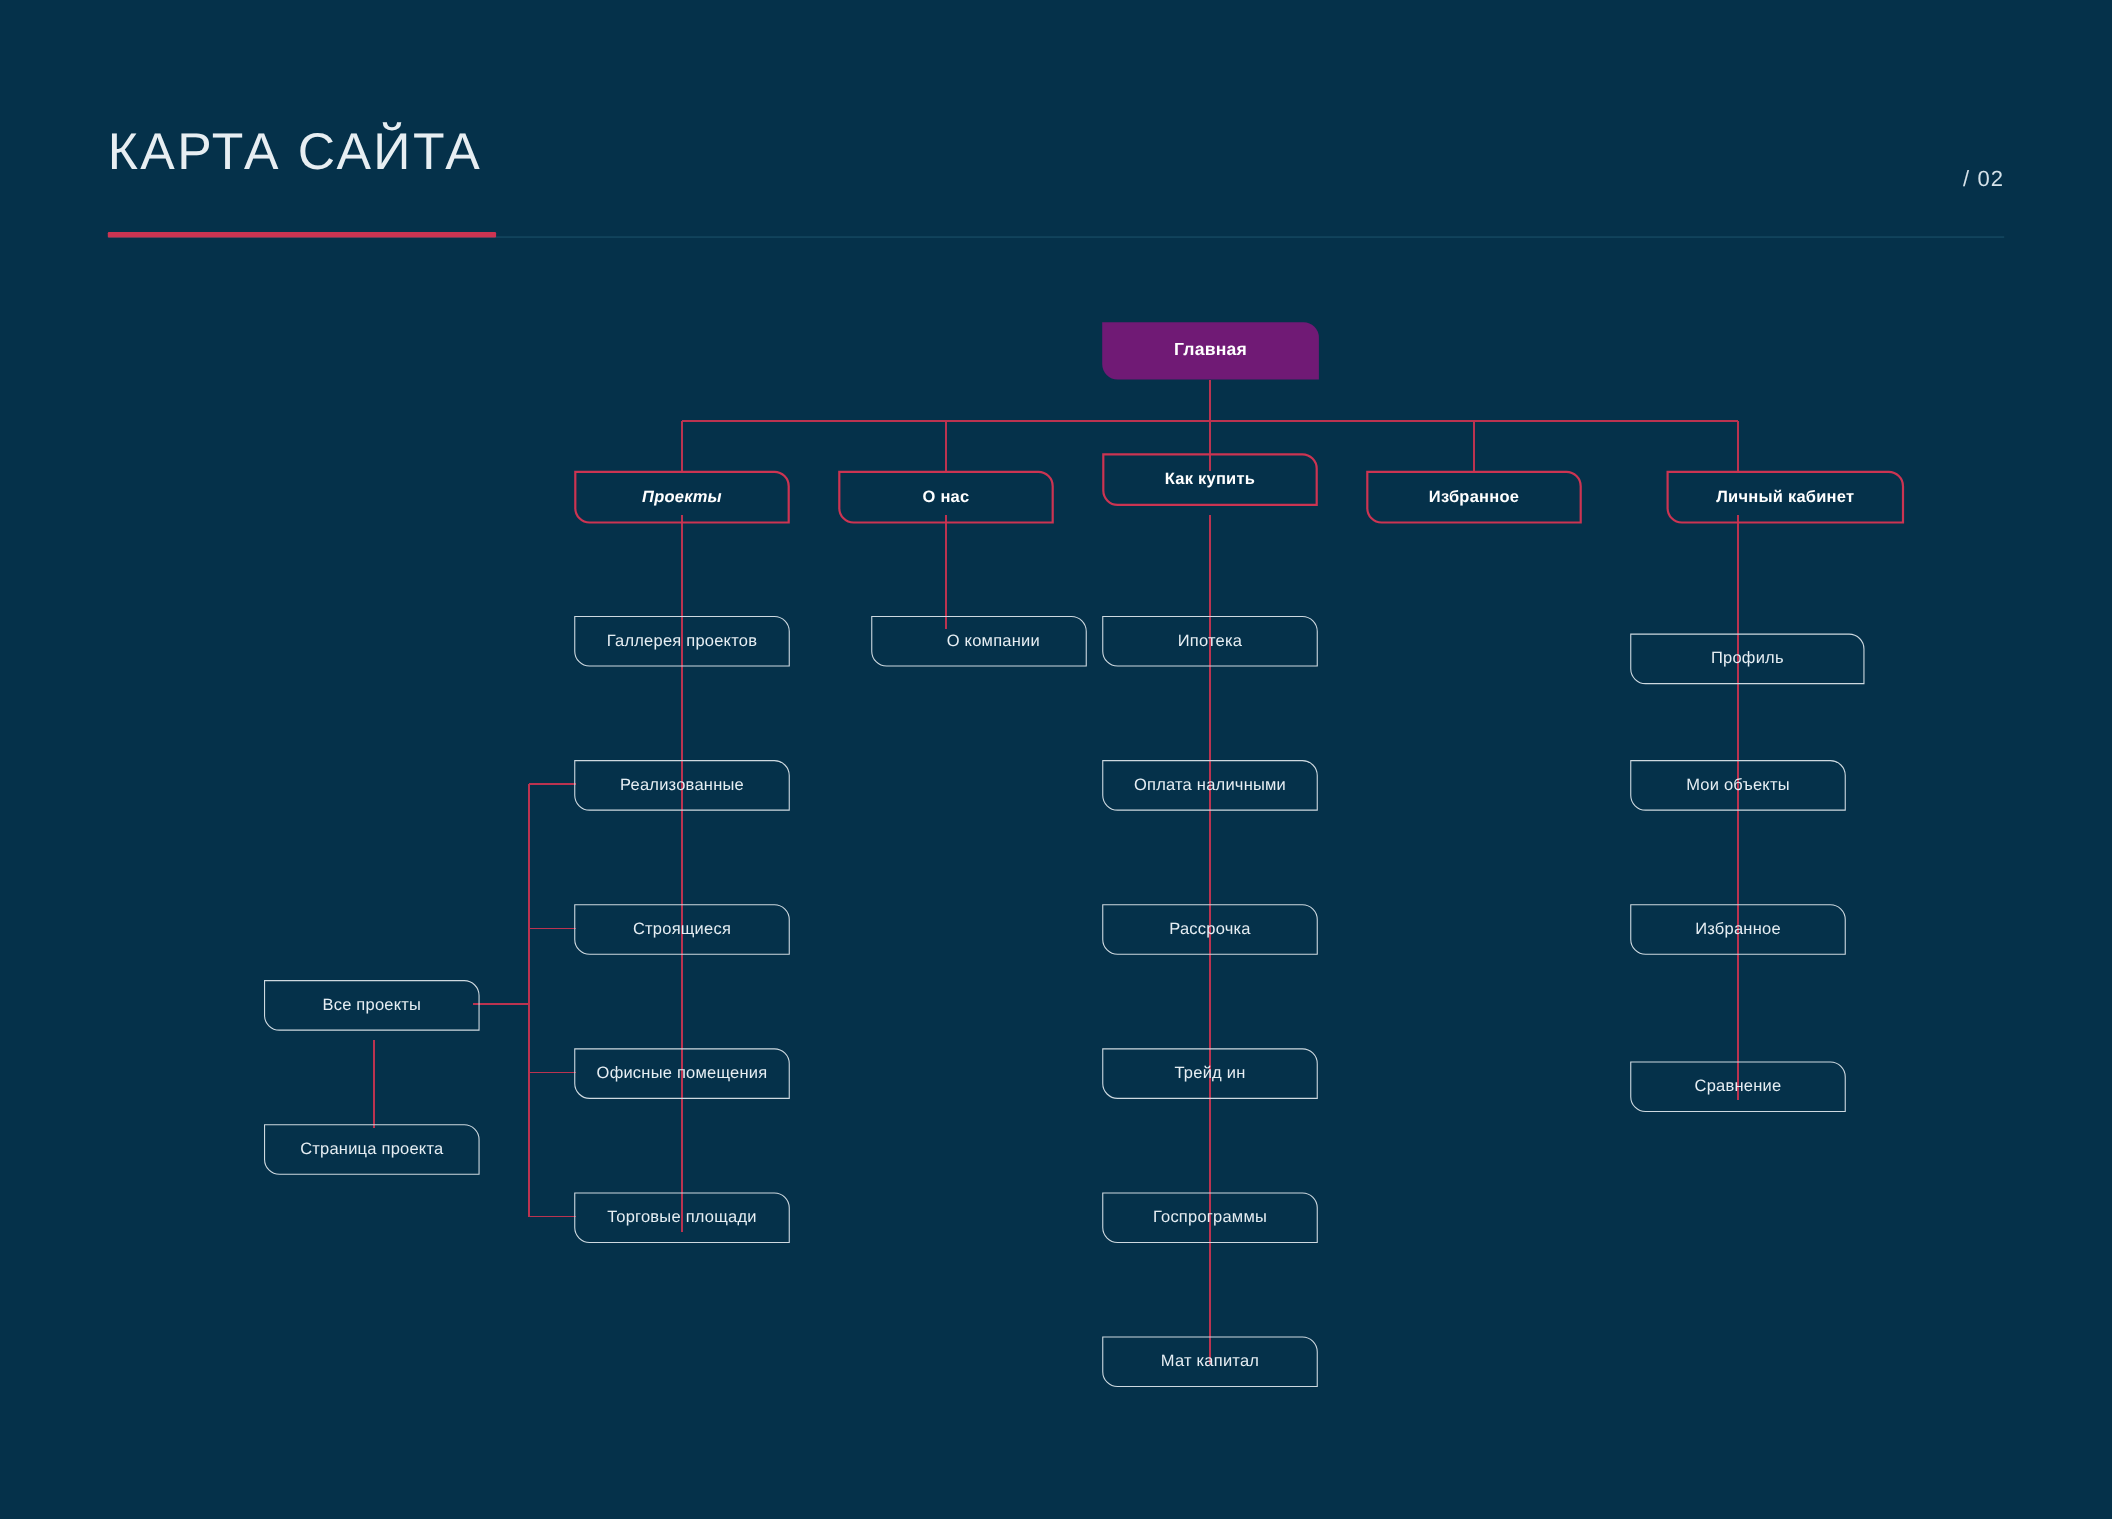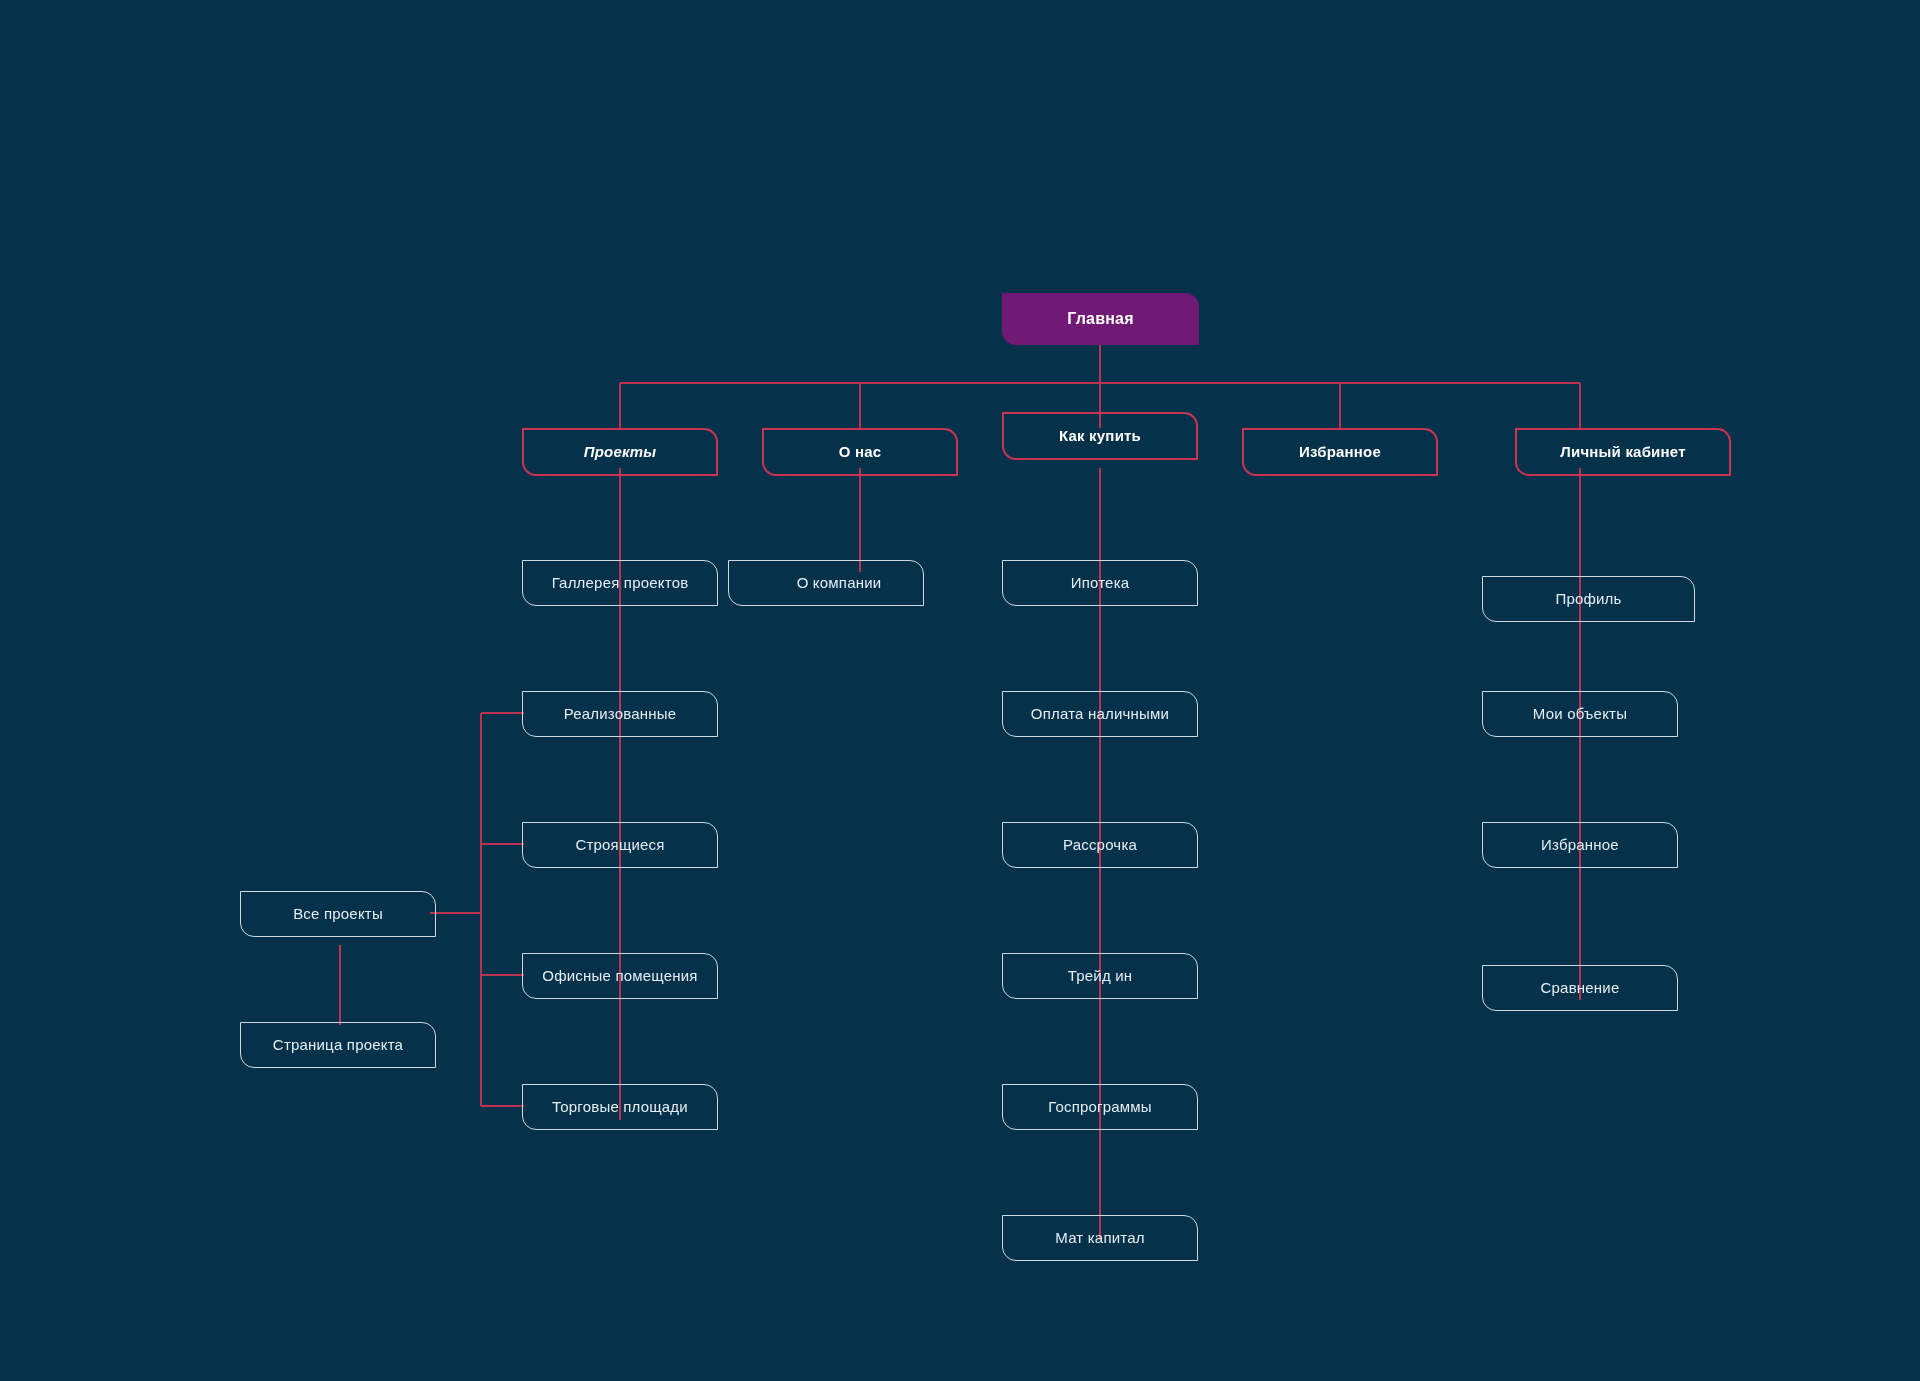--- a/index.html
+++ b/index.html
@@ -119,20 +119,26 @@
     font-size: 15px;
     font-weight: 400;
     letter-spacing: .2px;
   }
 </style>
 </head>
 <body>
 
 <div id="page">
 
+  <div id="header">
+    <div id="page-title">КАРТА САЙТА</div>
+    <div id="page-number">/ 02</div>
+    <div id="rule-faint"></div>
+    <div id="rule-accent"></div>
+  </div>
 
   <div id="diagram">
 
     <svg id="wires" width="1920" height="1381" viewBox="0 0 1920 1381">
       <g stroke="#bb3350" stroke-width="1.6" fill="none" shape-rendering="crispEdges">
 
         <line x1="1100" y1="345" x2="1100" y2="383"></line>
 
         <line x1="620" y1="383" x2="1580" y2="383"></line>
 
@@ -200,21 +206,21 @@
       <span class="label">Торговые площади</span>
     </div>
 
     <div class="node l2" style="left:240px; top:891px; width:196px; height:46px;">
       <span class="label">Все проекты</span>
     </div>
     <div class="node l2" style="left:240px; top:1022px; width:196px; height:46px;">
       <span class="label">Страница проекта</span>
     </div>
 
-    <div class="node l2" style="left:728px; top:560px; width:196px; height:46px;padding-left:36px;">
+    <div class="node l2" style="left:792px; top:560px; width:196px; height:46px;padding-left:36px;">
       <span class="label">О компании</span>
     </div>
 
     <div class="node l2" style="left:1002px; top:560px; width:196px; height:46px;">
       <span class="label">Ипотека</span>
     </div>
     <div class="node l2" style="left:1002px; top:691px; width:196px; height:46px;">
       <span class="label">Оплата наличными</span>
     </div>
     <div class="node l2" style="left:1002px; top:822px; width:196px; height:46px;">

